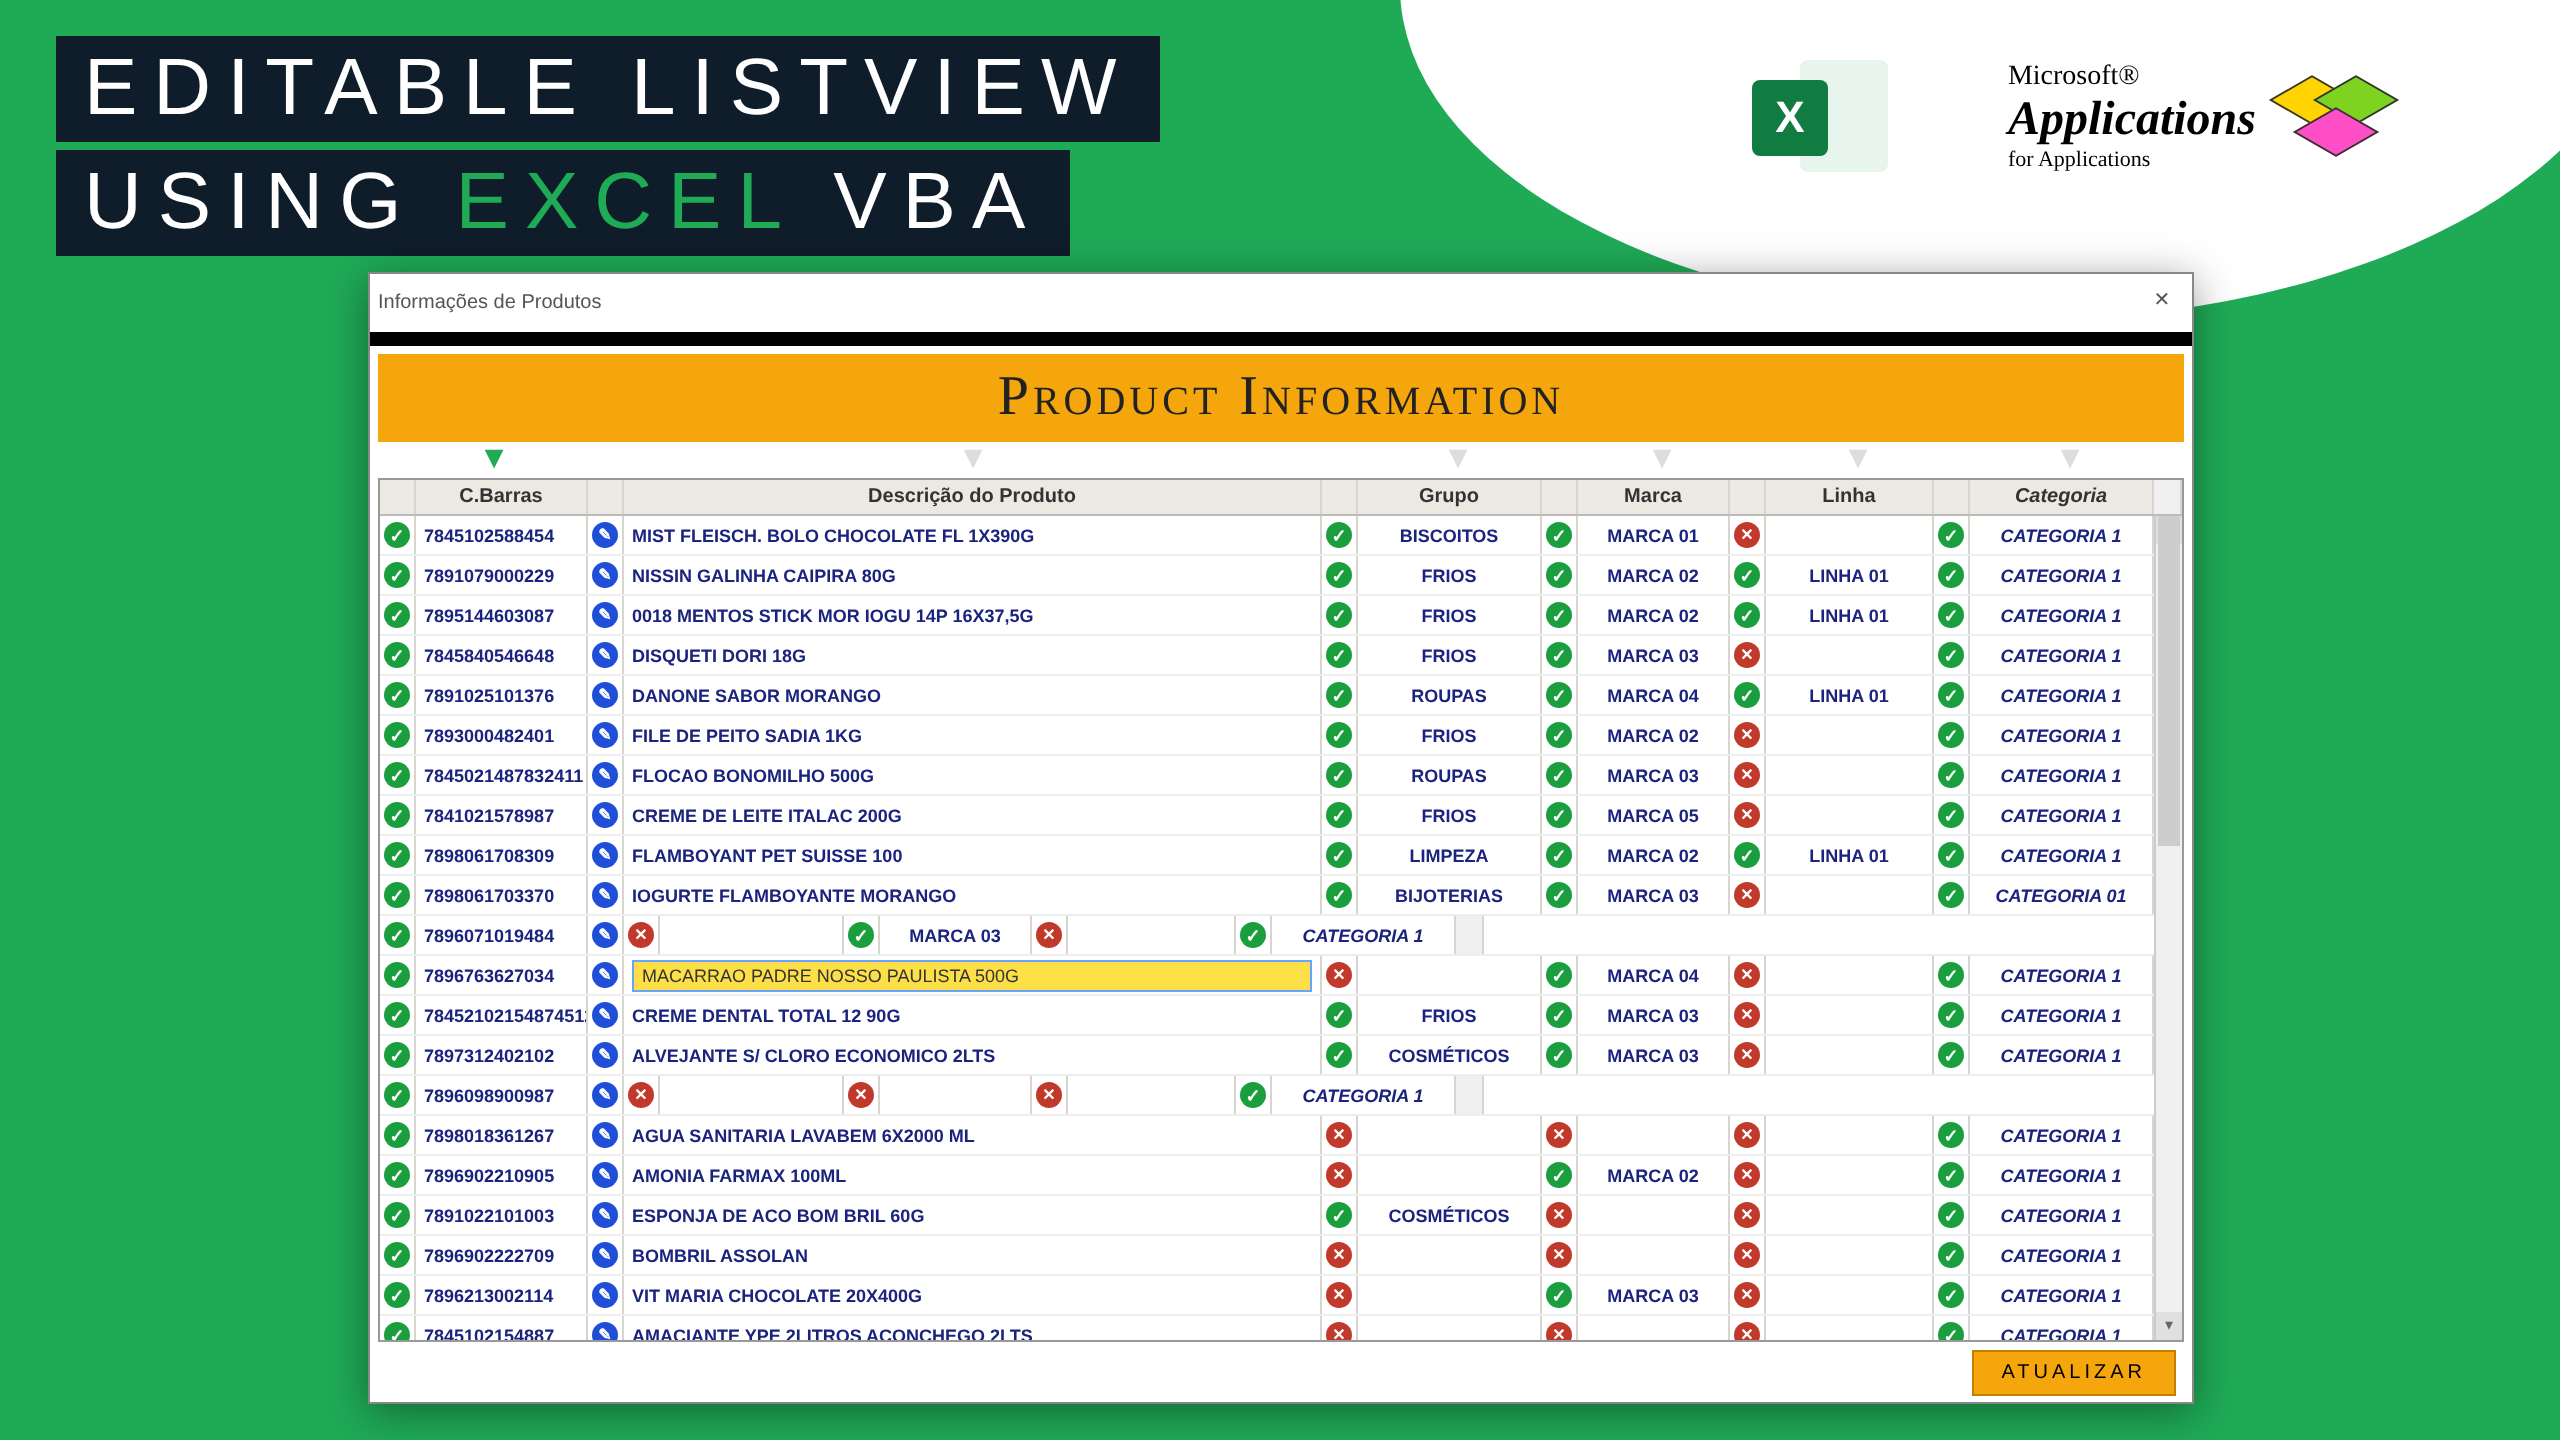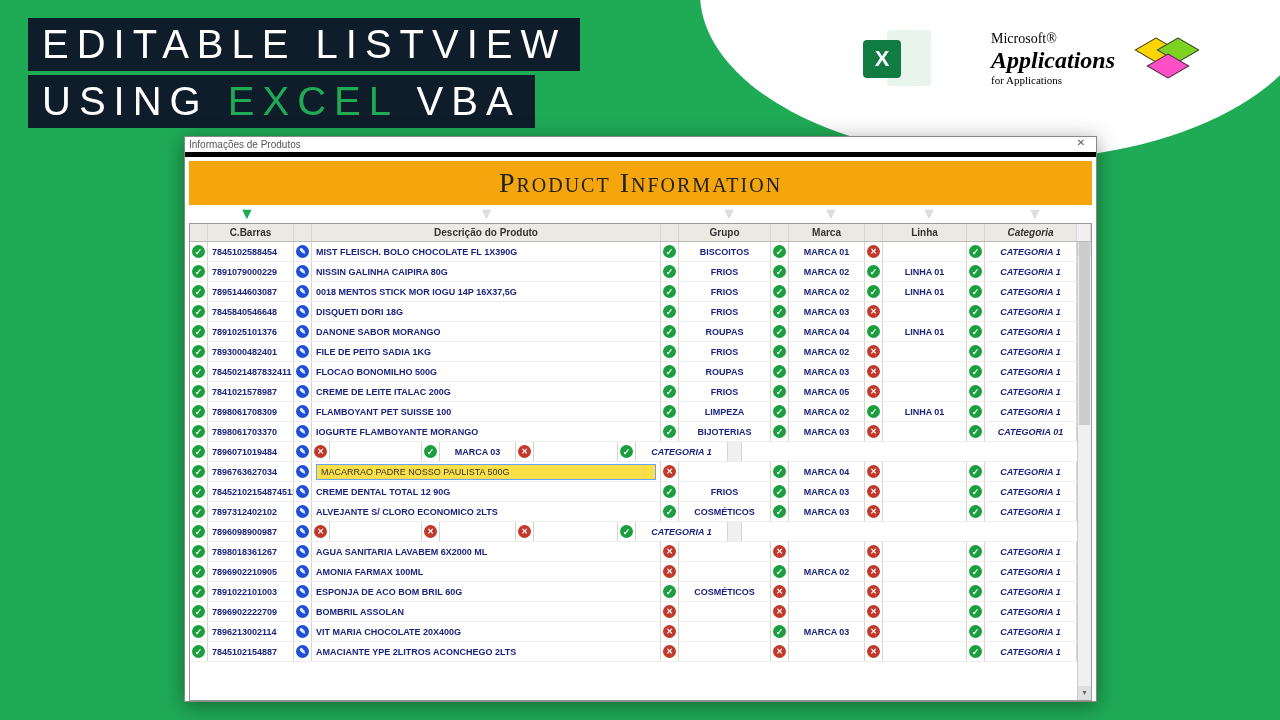--- a/index.html
+++ b/index.html
@@ -20,39 +20,39 @@
     background: #0f1c2a; color: #fff;
     font-family: "Arial", sans-serif; font-weight: 400;
     font-size: 40px; letter-spacing: 8px; padding: 4px 14px; margin-bottom: 4px;
     display: inline-block;
   }
   .overlay-title .line .accent { color: #1faa56; }
   .logos { position: absolute; top: 24px; right: 80px; display: flex; align-items: center; gap: 60px; }
   .excel-logo { width: 68px; height: 68px; position: relative; }
   .excel-logo .sheet { position:absolute; right:0; top:6px; width:44px; height:56px; background:#e8f5ed; border-radius:4px; }
   .excel-logo .badge { position:absolute; left:0; top:16px; width:38px; height:38px; background:#107c41; border-radius:4px; display:flex; align-items:center; justify-content:center; color:#fff; font-weight:700; font-size:22px; }
-  .vba-logo { display:flex; align-items:center; gap:21px; }
+  .vba-logo { display:flex; align-items:center; gap:8px; }
   .vba-logo .txt { font-family: "Times New Roman", serif; text-align:left; }
   .vba-logo .ms { font-size:14px; }
   .vba-logo .vb { font-size:24px; font-weight:700; font-style:italic; }
   .vba-logo .fa { font-size:11px; }
   .vba-logo .cubes { position:relative; width:64px; height:48px; }
   .cube { position:absolute; width:24px; height:24px; transform: rotate(45deg) skew(-15deg,-15deg); border:1px solid #333; }
   .cube.y { background:#ffd400; top:4px; left:8px; }
   .cube.g { background:#7ed321; top:4px; left:30px; }
   .cube.p { background:#ff4fc7; top:20px; left:20px; }
 
   .window {
     position: absolute; left: 184px; top: 136px;
     width: 913px; height: 566px;
     background: #fff; border: 1px solid #888;
     box-shadow: 0 4px 20px rgba(0,0,0,0.4);
     display: flex; flex-direction: column;
   }
-  .titlebar { height: 20px; background:#fff; border-bottom:5px solid #000000; display:flex; align-items:center; justify-content:space-between; padding:0 4px; font-size:10px; color:#555; }
+  .titlebar { height: 36px; background:#fff; border-bottom:7px solid #000000; display:flex; align-items:center; justify-content:space-between; padding:0 4px; font-size:10px; color:#555; }
   .titlebar .close { width:22px; height:16px; text-align:center; cursor:pointer; }
   .banner {
     margin:4px; padding:6px 0; text-align:center;
     background:#f6a60d; font-family:"Times New Roman",serif;
     font-variant: small-caps; font-size:28px; letter-spacing:2px; color:#222;
   }
   .listview { flex:1; margin:0 4px; border:1px solid #999; overflow:hidden; position:relative; }
   .lv-head, .lv-row { display:flex; width:100%; }
   .lv-head { background:#ece9e3; border-bottom:1px solid #bbb; height:18px; font-size:10px; font-weight:700; color:#333; }
   .lv-head .col, .lv-row .col { border-right:1px solid #d8d5cf; display:flex; align-items:center; padding:0 4px; overflow:hidden; white-space:nowrap; }
@@ -726,13 +726,16 @@
           <div class="col scroll"></div>
         </div>
       </div>
     <div class="vscroll">
       <div class="arr up">▴</div>
       <div class="thumb"></div>
       <div class="arr dn">▾</div>
     </div>
   </div>
 
+  <div class="footer">
+    <button class="btn-upd">ATUALIZAR</button>
+  </div>
 </div>
 
 </body></html>

